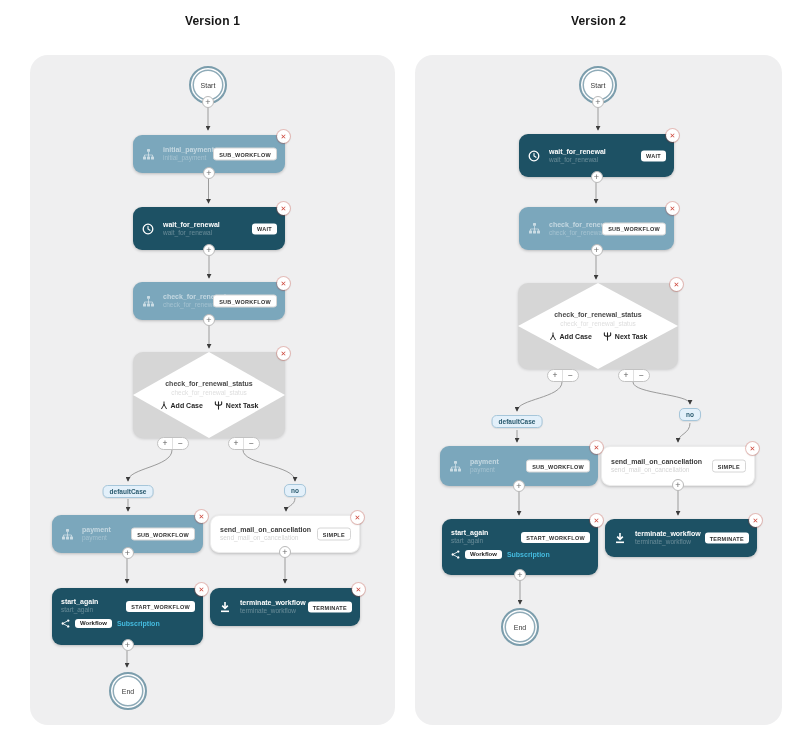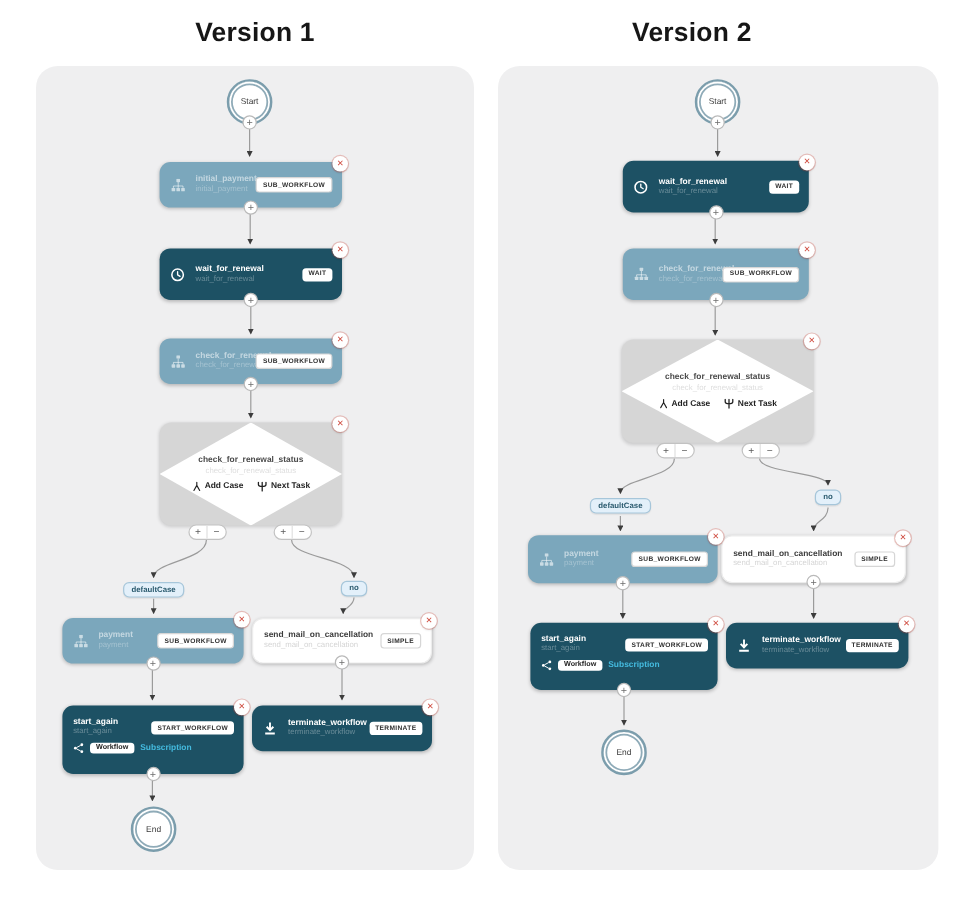--- a/index.html
+++ b/index.html
@@ -1,18 +1,18 @@
 <!DOCTYPE html>
 <html><head>
 <meta charset="utf-8">
 <style>
   * { margin:0; padding:0; box-sizing:border-box; }
   body { background:#fff; font-family:"Liberation Sans", sans-serif; }
   .stage { position:relative; width:800px; height:755px; background:#ffffff; overflow:hidden; }
-  .ptitle { position:absolute; top:14px; font-size:22px; font-weight:700; color:#161616; text-align:center; letter-spacing:.2px; }
+  .ptitle { position:absolute; top:14px; font-size:12px; font-weight:700; color:#161616; text-align:center; letter-spacing:.2px; }
   .panel { position:absolute; top:55px; height:670px; background:#efeff0; border-radius:18px; }
   .edges { position:absolute; inset:0; width:100%; height:100%; }
 
   .node { position:absolute; border-radius:9px; display:flex; align-items:center; padding:0 9px;
           box-shadow:0 1px 3px rgba(0,0,0,.22); }
   .node.dark  { background:#1d5164; }
   .node.light { background:#7ba7bc; }
   .node.white { background:#ffffff; border:1px solid #ececec; }
   .nicon { width:15px; display:flex; align-items:center; margin-right:6px; flex:none; }
   .ntxt { display:flex; flex-direction:column; line-height:1.3; }
@@ -60,21 +60,21 @@
   .wchip { background:#fff; border-radius:3px; font-size:6px; font-weight:700; color:#222; padding:1.5px 5px; }
   .wlink { font-size:7px; font-weight:600; color:#44bade; cursor:pointer; }
   .col { flex-direction:column; align-items:flex-start; padding:9px 9px; }
 </style>
 </head>
 <body>
 
 <div class="stage">
 
   <div class="ptitle" style="left:30px;width:365px;">Version 1</div>
-  <div class="ptitle" style="left:393px;width:367px;">Version 2</div>
+  <div class="ptitle" style="left:415px;width:367px;">Version 2</div>
 
   <div class="panel" style="left:30px;width:365px;">
     <svg class="edges" viewBox="0 0 365 670">
       <defs>
         <marker id="arr1" viewBox="0 0 6 6" refX="5" refY="3" markerWidth="5" markerHeight="5" orient="auto">
           <path d="M0 0L6 3L0 6z" fill="#3c3c3c"></path>
         </marker>
       </defs>
       <g fill="none" stroke="#9b9b9b" stroke-width="1">
         <path d="M178 49 V75" marker-end="url(#arr1)"></path>

